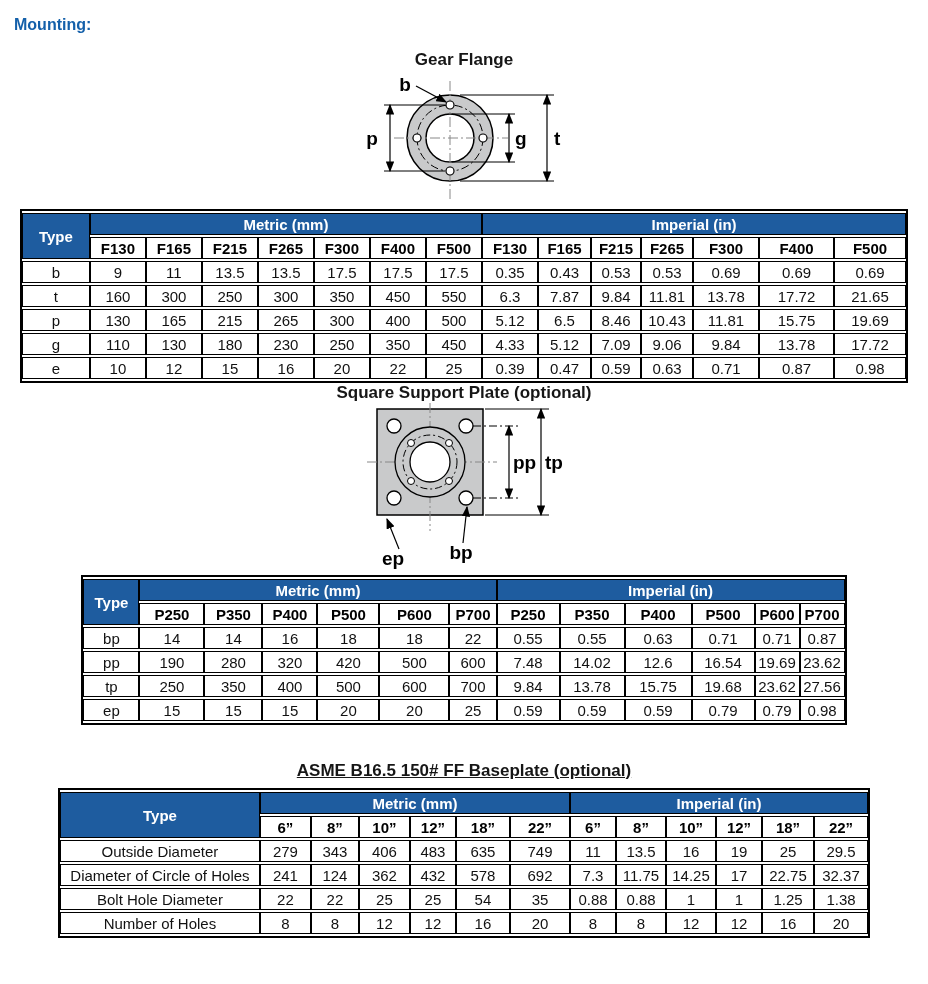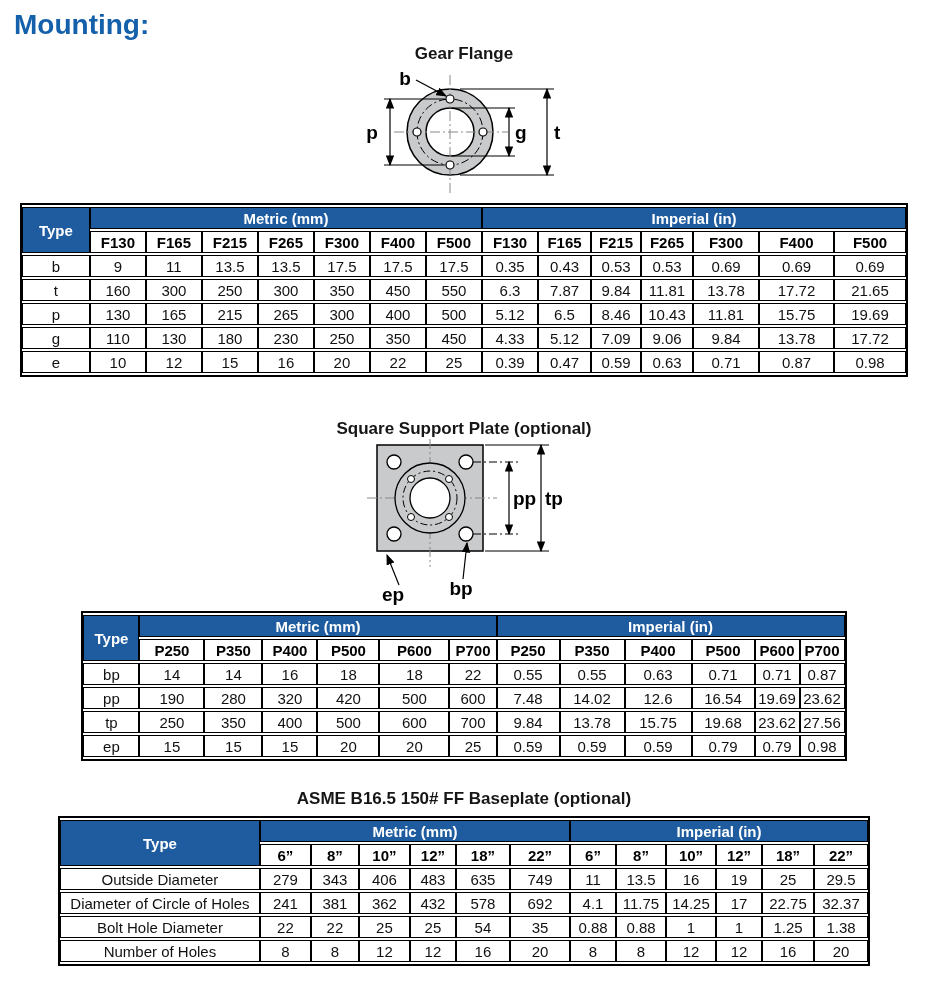--- a/index.html
+++ b/index.html
@@ -9,30 +9,30 @@
   }
   *{box-sizing:border-box;}
   html,body{margin:0;padding:0;}
   body{
     width:928px;height:984px;background:#fff;
     font-family:"Liberation Sans",sans-serif;color:#111;
     overflow:hidden;
   }
   h1.page-title{
     color:var(--heading-blue);
-    font-size:28px;font-weight:bold;
+    font-size:16px;font-weight:bold;
     margin:12px 0 0 14px;line-height:26px;
   }
   h2.sec-title{
     font-size:17px;font-weight:bold;text-align:center;color:#161616;
     margin:0;line-height:20px;
   }
-  .sec-title.gear{margin-top:6px;}
-  .sec-title.plate{margin-top:42px;}
-  .sec-title.base{margin-top:28px;}
+  .sec-title.gear{margin-top:12px;}
+  .sec-title.plate{}
+  .sec-title.base{margin-top:36px;text-decoration:underline;}
   .diagram{display:flex;justify-content:center;}
   .diagram svg{display:block;}
   svg text{
     font-family:"Liberation Sans",sans-serif;
     font-weight:bold;font-size:19px;fill:#000;
   }
   table.dtable{
     border-collapse:separate;border-spacing:0 2px;
     border:2px solid #000;margin:5px auto 0;
     table-layout:fixed;background:#fff;
@@ -432,26 +432,26 @@
             <td>11</td>
             <td>13.5</td>
             <td>16</td>
             <td>19</td>
             <td>25</td>
             <td>29.5</td>
           </tr>
           <tr>
             <td class="rowlabel">Diameter of Circle of Holes</td>
             <td>241</td>
-            <td>381</td>
+            <td>124</td>
             <td>362</td>
             <td>432</td>
             <td>578</td>
             <td>692</td>
-            <td>4.1</td>
+            <td>7.3</td>
             <td>11.75</td>
             <td>14.25</td>
             <td>17</td>
             <td>22.75</td>
             <td>32.37</td>
           </tr>
           <tr>
             <td class="rowlabel">Bolt Hole Diameter</td>
             <td>22</td>
             <td>22</td>

